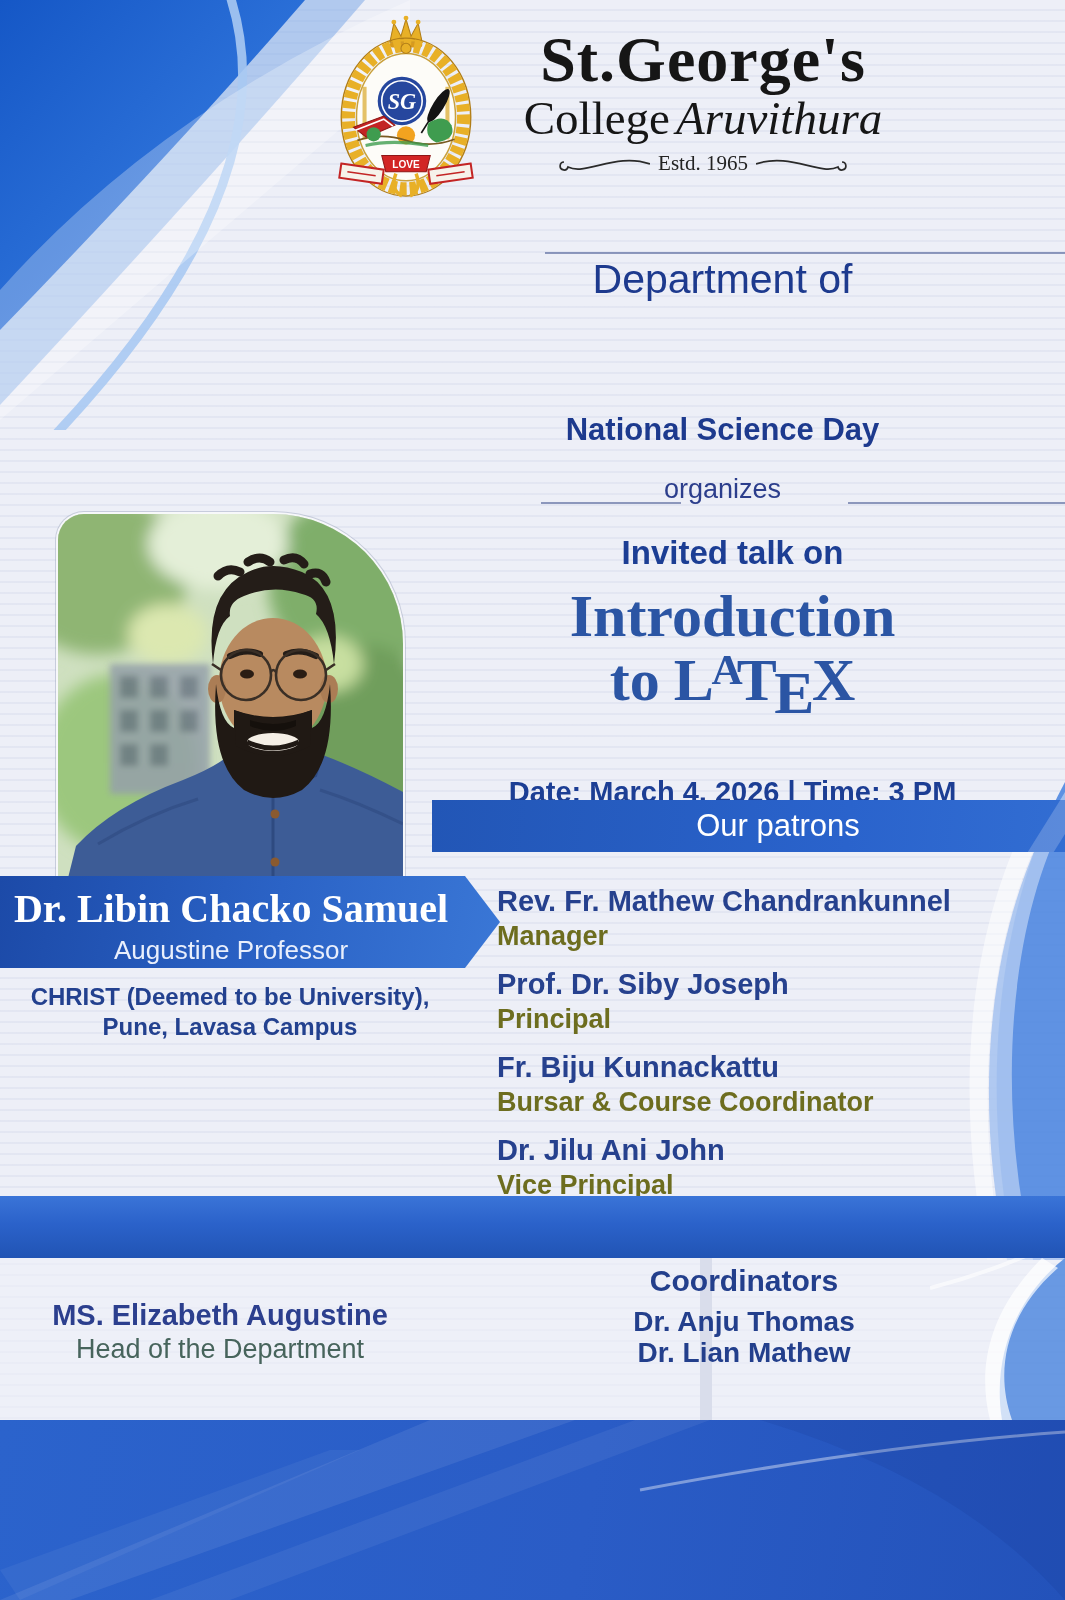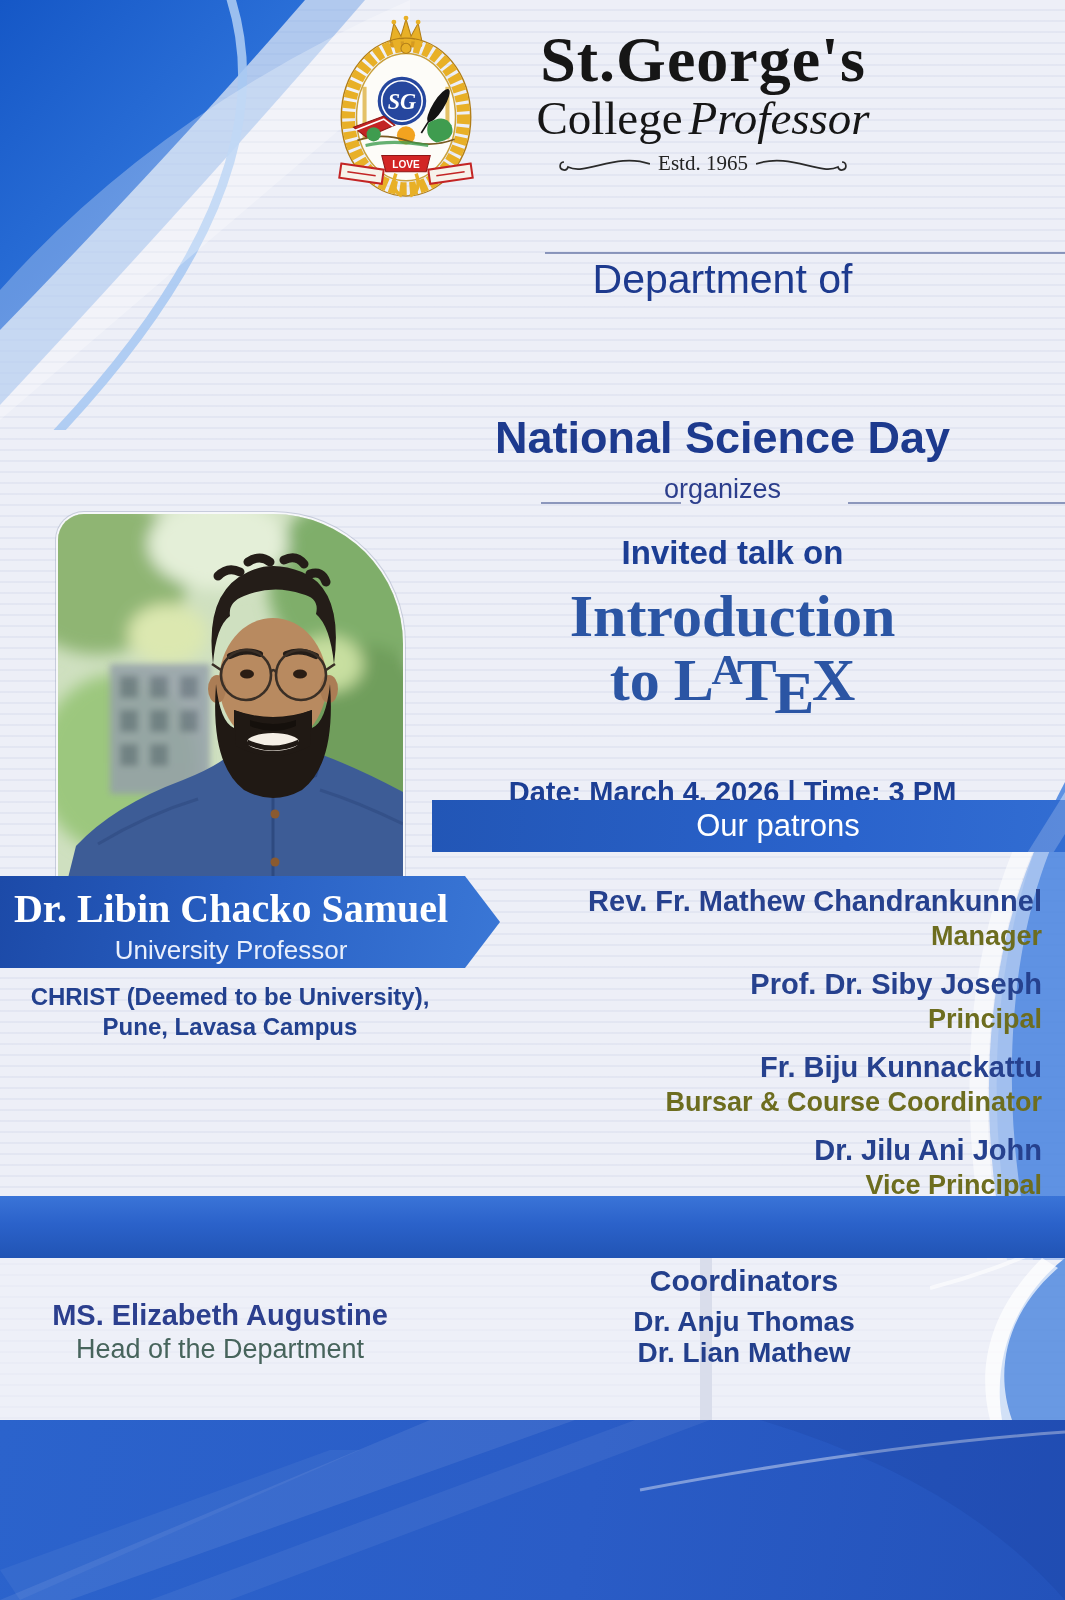--- a/index.html
+++ b/index.html
@@ -31,21 +31,21 @@
   .college-line1{ font-family:"Liberation Serif", serif; font-weight:700; font-size:64px; line-height:1.05; letter-spacing:1px;}
   .college-line2{ font-family:"Liberation Serif", serif; font-size:47px; line-height:1.02; margin-top:2px;}
   .college-line2 .it{ font-style:italic; margin-left:6px;}
   .flourish{ display:flex; align-items:center; justify-content:center; gap:8px; margin-top:8px;}
   .flourish .estd{ font-family:"Liberation Serif", serif; font-size:21px; color:#222;}
 
   
   .copy{ z-index:3; text-align:center; color:#1d3a8e;}
   .dept{ left:380px; top:256px; width:685px; font-size:41px; font-weight:400; line-height:1.16; color:#1d3a8e;}
   .assoc{ left:380px; top:370px; width:685px; font-size:27px; font-weight:500; color:#2a3f90;}
-  .nsd{ left:380px; top:412px; width:685px; font-size:45px; font-weight:700; color:#1d3a8e;}
+  .nsd{ left:380px; top:412px; width:685px; font-size:31px; font-weight:700; color:#1d3a8e;}
   .organizes{ left:380px; top:474px; width:685px; font-size:27px; font-weight:500; color:#2c3e8c;}
   .invited{ left:400px; top:534px; width:665px; font-size:33px; font-weight:700; color:#1c3e94;}
   .intro1{ left:400px; top:586px; width:665px; font-family:"Liberation Serif", serif; font-size:60px; font-weight:700; color:#2b55a4; line-height:1.0;}
   .intro2{ left:400px; top:650px; width:665px; font-family:"Liberation Serif", serif; font-size:60px; font-weight:700; color:#2b55a4; line-height:1.0;}
   .latex{ display:inline-block; margin-left:14px; }
   .latex .lA{ display:inline-block; font-size:.72em; transform:translateY(-.38em); margin:0 -.14em 0 -.05em;}
   .latex .lE{ display:inline-block; transform:translateY(.22em); margin:0 -.04em;}
   .datetime{ left:400px; top:776px; width:665px; font-size:29px; font-weight:700; color:#1c3e94;}
 
   
@@ -66,21 +66,21 @@
 
   
   .patrons-band{ left:432px; top:800px; width:692px; height:52px; z-index:3;
     background:linear-gradient(95deg,#2256b6 0%, #2a63cc 60%, #3470d4 100%);
     color:#fff; text-align:center; font-size:31px; font-weight:400; line-height:52px; overflow:hidden;}
   .patrons-band .slash{ position:absolute; top:-6px; right:54px; width:26px; height:64px;
     background:rgba(255,255,255,.20); transform:skewX(-32deg);}
   .patrons-band .slash2{ position:absolute; top:-6px; right:16px; width:14px; height:64px;
     background:rgba(255,255,255,.14); transform:skewX(-32deg);}
   .patron-list{ left:497px; top:884px; width:545px; z-index:3;}
-  .patron{ margin-bottom:14px;text-align:right; }
+  .patron{ margin-bottom:14px; }
   .patron .pname{ font-size:29px; font-weight:700; color:#26418e; line-height:34px;}
   .patron .prole{ font-size:27px; font-weight:700; color:#6d6d1f; line-height:33px; margin-top:2px;}
 
   
   .divider-band{ left:0; top:1196px; width:1065px; height:62px; z-index:3;
     background:linear-gradient(180deg,#3a74d8 0%, #2b62ca 45%, #2154b4 100%);}
   .panel{ top:1258px; height:162px; z-index:3; background:rgba(238,240,248,.6);}
   .panel-left{ left:0; width:700px; }
   .panel-seam{ left:700px; top:1258px; width:12px; height:162px; background:#d9ddeb; z-index:3;}
   .panel-right{ left:712px; width:353px; }
@@ -167,21 +167,21 @@
       <path d="M50,142 L98,142 L94,158 L54,158 Z" fill="#d22525" stroke="#8e1616" stroke-width="1"></path>
       <text x="74" y="154" text-anchor="middle" font-family="Liberation Sans, sans-serif" font-weight="700" font-size="10" fill="#ffffff">LOVE</text>
       <path d="M16,158 L44,162 M104,162 L132,158" stroke="#c32424" stroke-width="1.4"></path>
       <path d="M64,160 Q58,176 70,182 M84,160 Q90,176 78,182" stroke="#e8b027" stroke-width="3.5" fill="none"></path>
     </g>
   </svg>
 
   <div class="abs college-title">
     <div class="college-line1">St.George's</div>
     <div class="college-line2">
-      <span>College</span><span class="it">Professor</span>
+      <span>College</span><span class="it">Aruvithura</span>
     </div>
     <div class="flourish">
       <svg width="92" height="20" viewBox="0 0 92 20" aria-hidden="true">
         <path d="M6,8 a4,4 0 1,0 4,5 C 28,22 58,-2 92,10" stroke="#2a2a2a" stroke-width="1.7" fill="none"></path>
       </svg>
       <span class="estd">Estd. 1965</span>
       <svg width="92" height="20" viewBox="0 0 92 20" style="transform:scaleX(-1)" aria-hidden="true">
         <path d="M6,8 a4,4 0 1,0 4,5 C 28,22 58,-2 92,10" stroke="#2a2a2a" stroke-width="1.7" fill="none"></path>
       </svg>
     </div>
@@ -265,21 +265,21 @@
           <circle cx="188" cy="161" r="25"></circle>
           <circle cx="243" cy="161" r="25"></circle>
           <path d="M213,158 Q215,154 218,158 M163,156 L154,150 M268,156 L277,150"></path>
         </g>
       </g>
     </svg>
   </div>
 
   <div class="abs ribbon">
     <div class="name">Dr. Libin Chacko Samuel</div>
-    <div class="role">University Professor</div>
+    <div class="role">Augustine Professor</div>
   </div>
   <div class="abs affil">
     <div>CHRIST (Deemed to be University),</div>
     <div>Pune, Lavasa Campus</div>
   </div>
 
   <div class="abs patrons-band">
     <span>Our patrons</span>
     <span class="slash"></span>
     <span class="slash2"></span>

